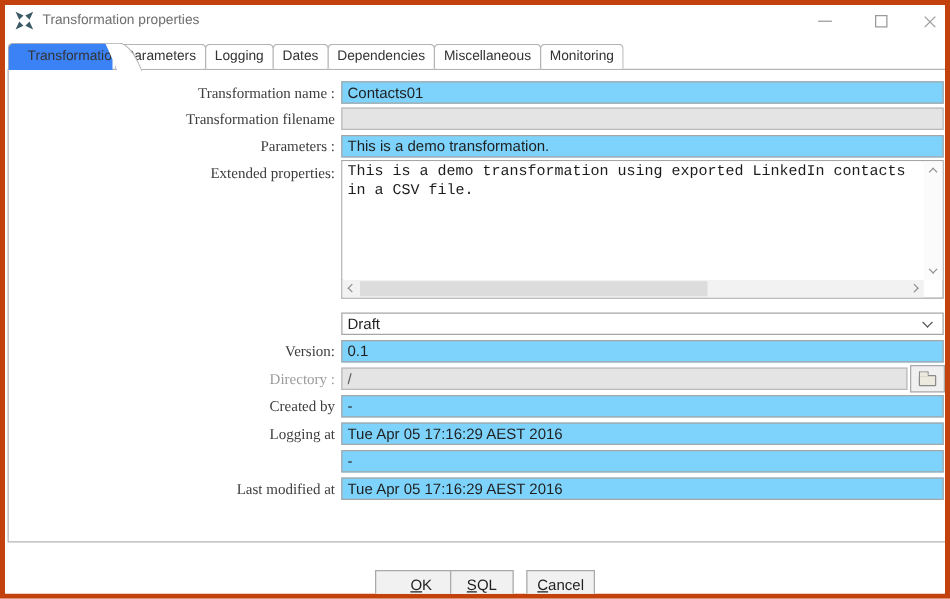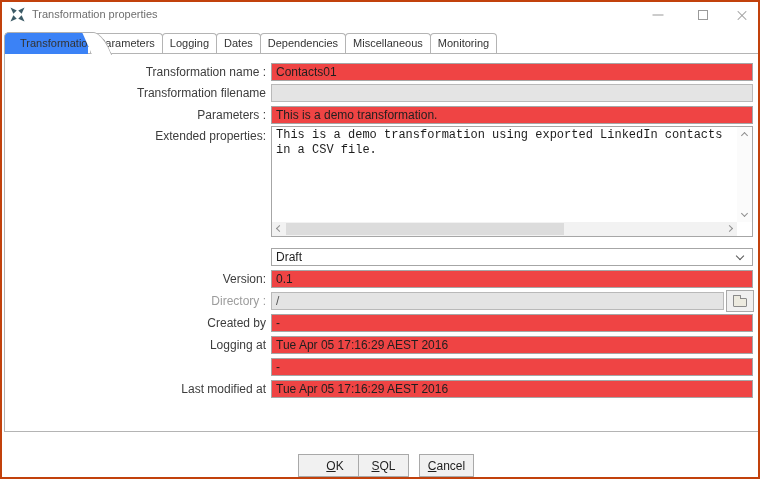--- a/index.html
+++ b/index.html
@@ -1,19 +1,19 @@
 <!DOCTYPE html>
 <html><head>
 <meta charset="utf-8">
 <style>
   * { margin:0; padding:0; box-sizing:border-box; }
   html,body { background:#fff; font-family:"Liberation Sans", sans-serif; }
   .window {
     position:relative; width:760px; height:479px; background:#fff;
-    border:2px solid #c2410c; overflow:hidden;
+    border:4px solid #c2410c; overflow:hidden;
   }
   
   .titlebar { position:absolute; left:0; top:0; width:100%; height:26px; background:#fff; }
   .app-icon { position:absolute; left:8px; top:5px; width:15px; height:15px; }
   .wtitle { position:absolute; left:30px; top:6px; font-size:11px; color:#6e6e6e; }
   .winbtn { position:absolute; top:0; width:40px; height:26px; }
   .winbtn .glyph-wrap { position:absolute; left:50%; top:50%; transform:translate(-50%,-50%); }
   .min-glyph { display:block; width:11px; height:1px; background:#9a9a9a; }
   .max-glyph { display:block; width:10px; height:10px; border:1px solid #9a9a9a; background:#fff; }
   .x-glyph { display:block; position:relative; width:12px; height:12px; }
@@ -41,26 +41,26 @@
     font-size:11px; color:#333; line-height:19px; white-space:nowrap;
   }
   
   .panel {
     position:absolute; left:2px; top:51px; width:755px; height:379px;
     background:#fff; border:1px solid #b4b4b4; z-index:1;
   }
   .frow { position:absolute; left:0; width:100%; height:19px; }
   .flabel {
     position:absolute; left:0; top:0; width:261px; text-align:right;
-    font-size:12px; color:#3d3d3d; line-height:18px;
+    font-size:12px; color:#3d3d3d; line-height:18px;font-family:Liberation Serif, serif;
   }
   .flabel.dim { color:#9c9c9c; }
   .finput {
     position:absolute; left:266px; top:0; width:482px; height:18px;
-    border:1px solid #a6a6a6; background:#ef4444; padding:0 4px;
+    border:1px solid #a6a6a6; background:#7dd3fc; padding:0 4px;
     font-family:"Liberation Sans", sans-serif; font-size:12px; color:#1f1f1f;
   }
   .finput:disabled, .finput.disabled { background:#e4e4e4; border-color:#b9b9b9; color:#555; }
   
   .combo { position:absolute; left:266px; top:0; width:482px; height:18px;
     border:1px solid #a6a6a6; background:#fff; }
   .combo .val { position:absolute; left:4px; top:1px; font-size:12px; color:#1f1f1f; line-height:15px; }
   .combo .chev-box { position:absolute; right:3px; top:0; width:16px; height:16px; }
   
   .chev { position:absolute; display:block; width:5px; height:5px;

